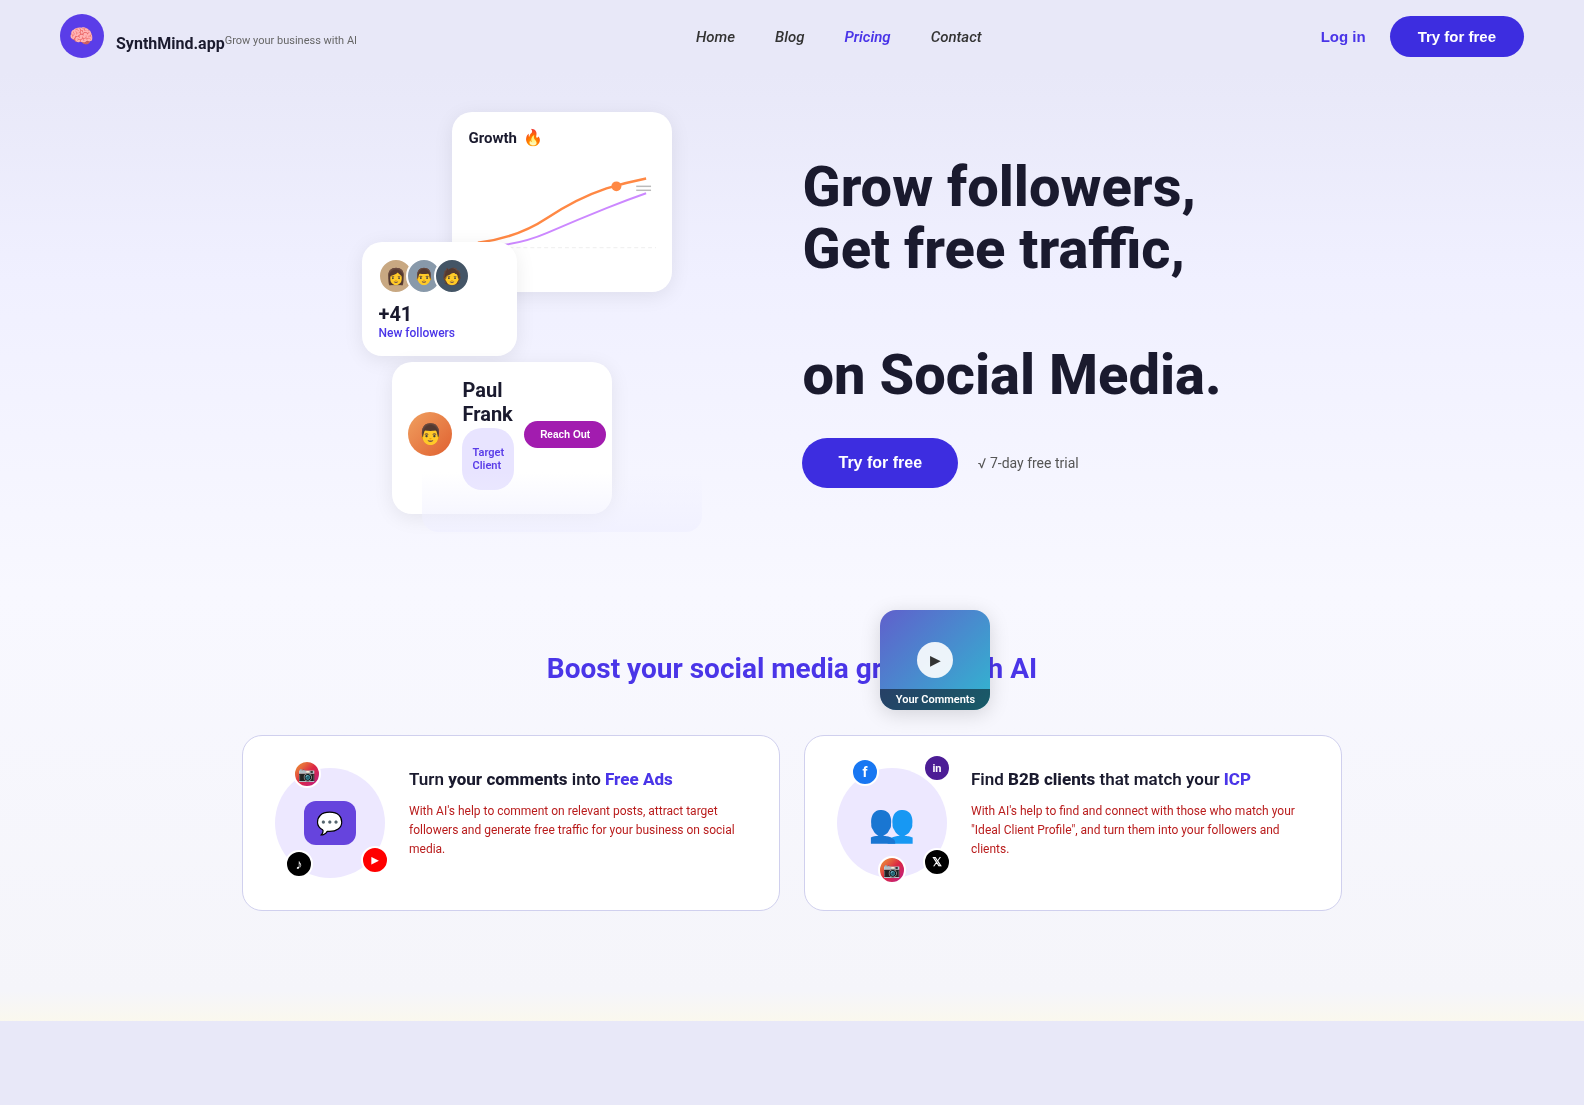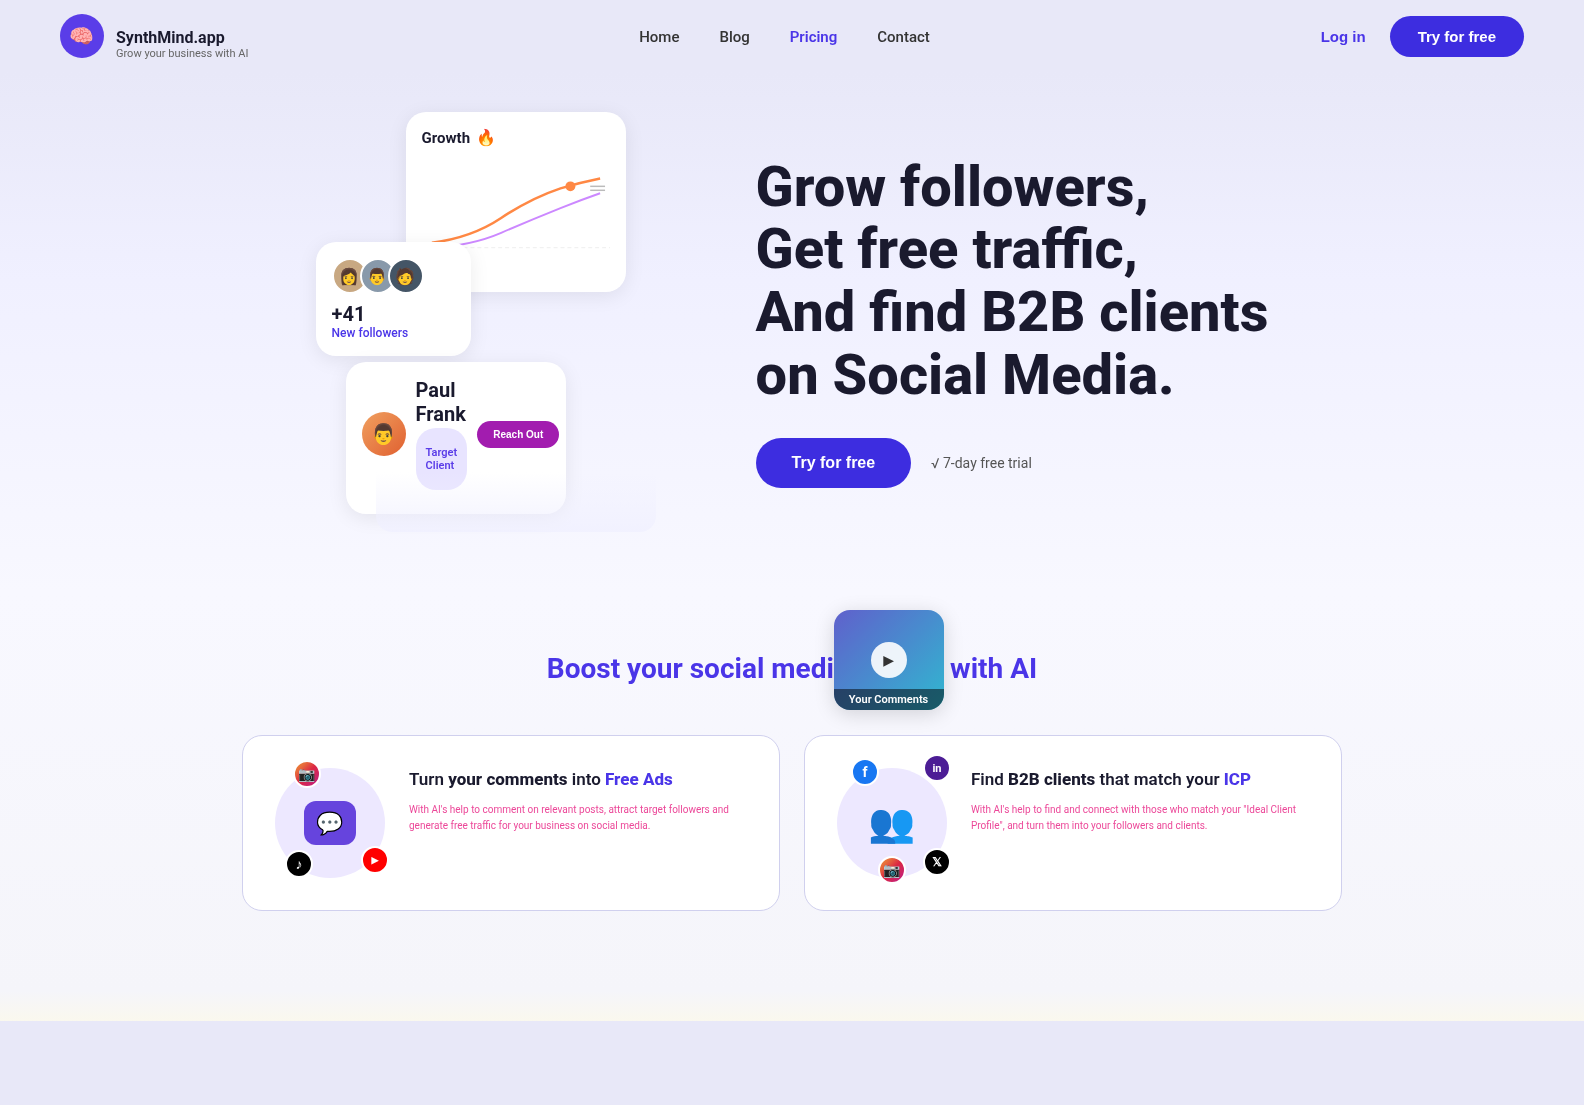--- a/index.html
+++ b/index.html
@@ -32,37 +32,38 @@
       background: #5a3de8;
       border-radius: 50%;
       display: flex;
       align-items: center;
       justify-content: center;
       color: white;
       font-size: 20px;
     }
     .brand-text {
       display: flex;
-      flex-direction: column;
+      flex-direction: row;
       margin-top: 15px;
     }
     .brand-name {
       font-size: 16px;
       font-weight: 700;
       color: #1a1a2e;
     }
     .brand-tagline {
       font-size: 11px;
       color: #666;
     }
     .nav-links {
       display: flex;
       align-items: center;
       gap: 40px;
       list-style: none;
+      font-style: italic;
     }
     .nav-links a {
       text-decoration: none;
       color: #333;
       font-size: 15px;
       font-weight: 500;
     }
     .nav-links a.active {
       color: #4a35e8;
       font-weight: 600;
@@ -387,22 +388,22 @@
     .feature-text h3 {
       font-size: 17px;
       font-weight: 600;
       color: #1a1a2e;
       margin-bottom: 10px;
       line-height: 1.4;
     }
     .feature-text h3 strong { font-weight: 800; }
     .feature-text h3 .highlight { color: #4a35e8; font-weight: 800; }
     .feature-text p {
-      font-size: 10px;
-      color: #ec4899;
+      font-size: 12px;
+      color: #b91c1c;
       line-height: 1.6;
     }
 
     
     .bottom-fade {
       height: 30px;
       background: linear-gradient(180deg, #f5f5fa, #faf8ee);
     }
   </style>
 </head>
@@ -482,21 +483,21 @@
       </div>
     </div>
 
     <div class="card-blur-hint"></div>
   </div>
 
   <div class="hero-text">
     <h1 class="hero-heading">
       <span>Grow followers,</span><br>
       <span>Get free traffic,</span><br>
-      <span>And find B2B clients</span><br>
+      <br>
       <span>on Social Media.</span>
     </h1>
     <div class="hero-cta-row">
       <button class="btn-hero-try">Try for free</button>
       <span class="free-trial-note">√ 7-day free trial</span>
     </div>
   </div>
 </section>
 
 <section class="features">

